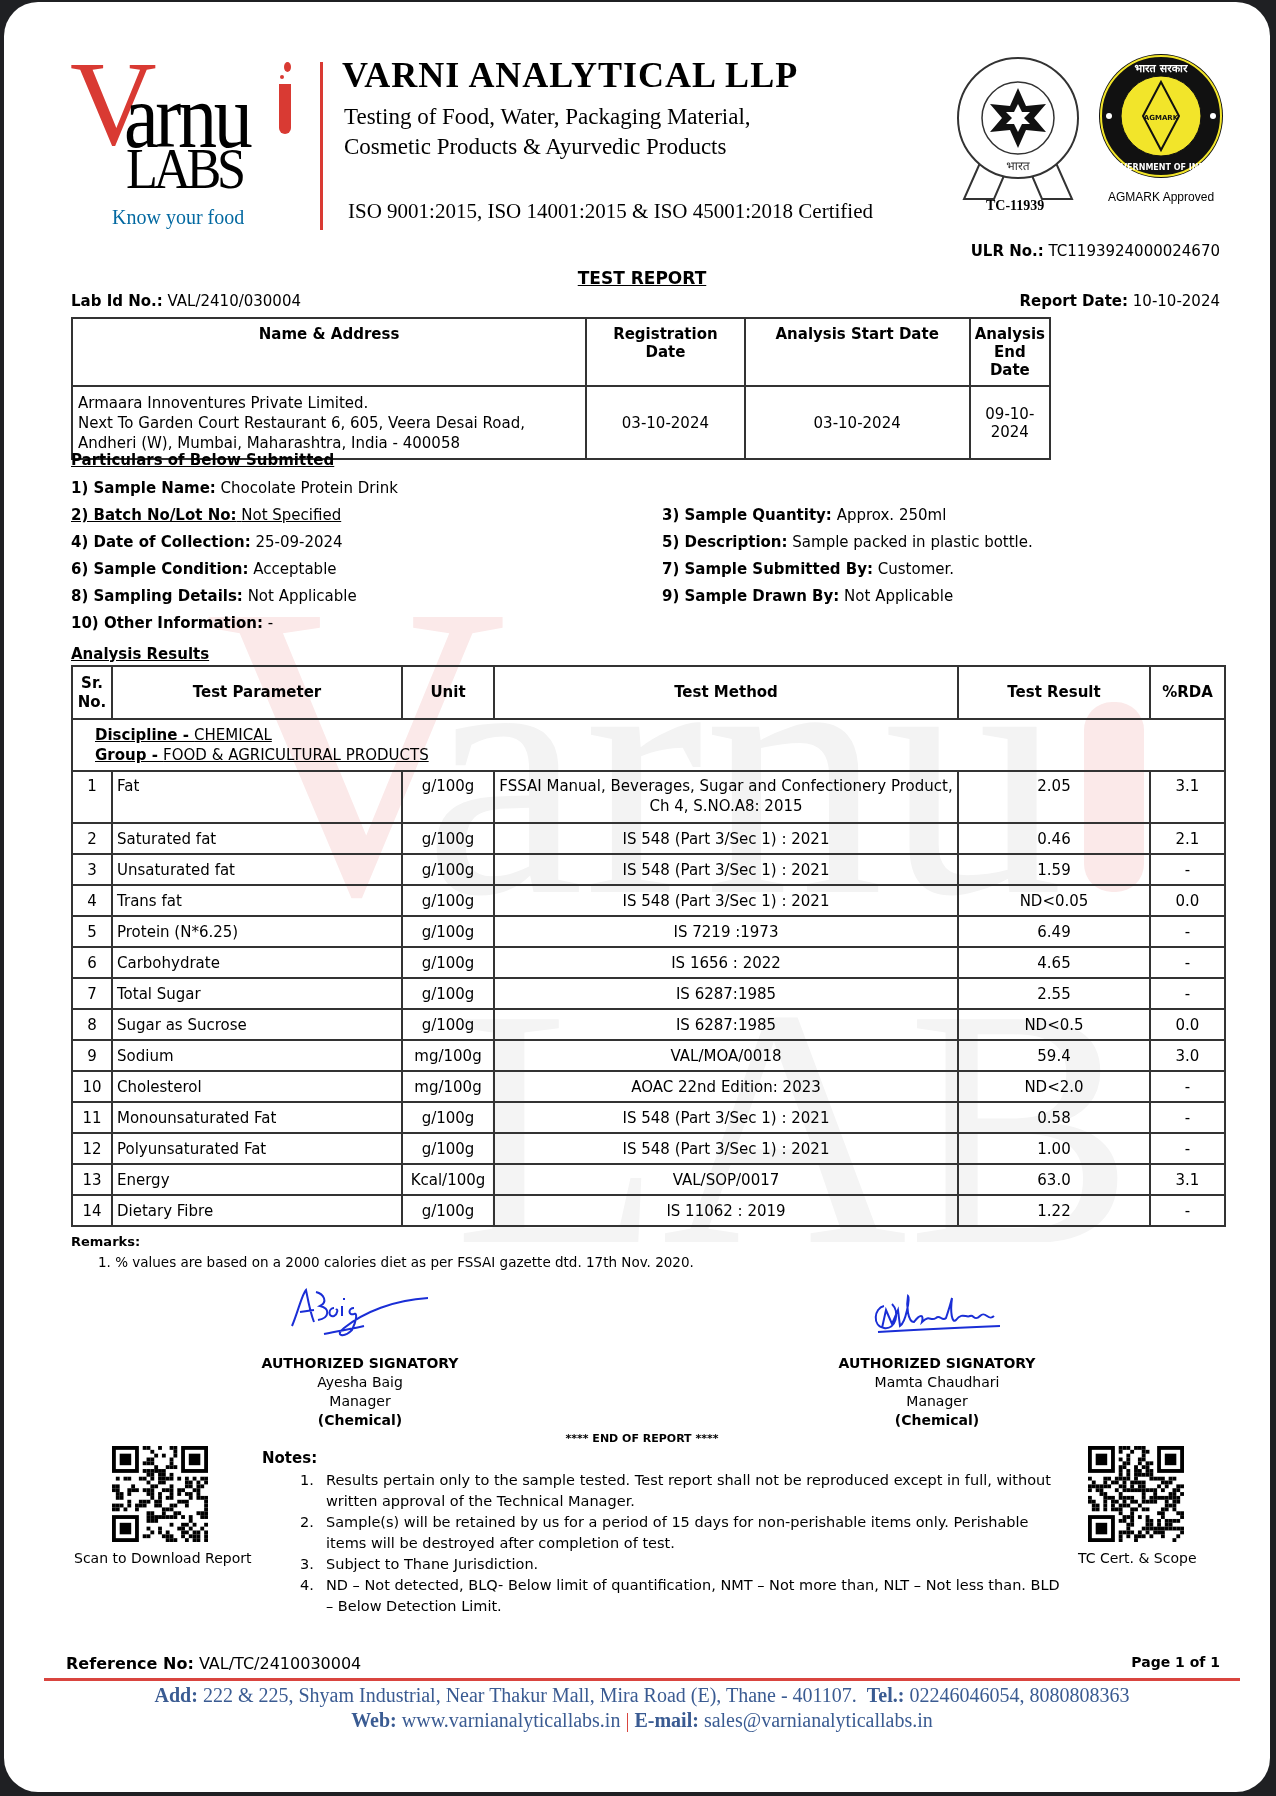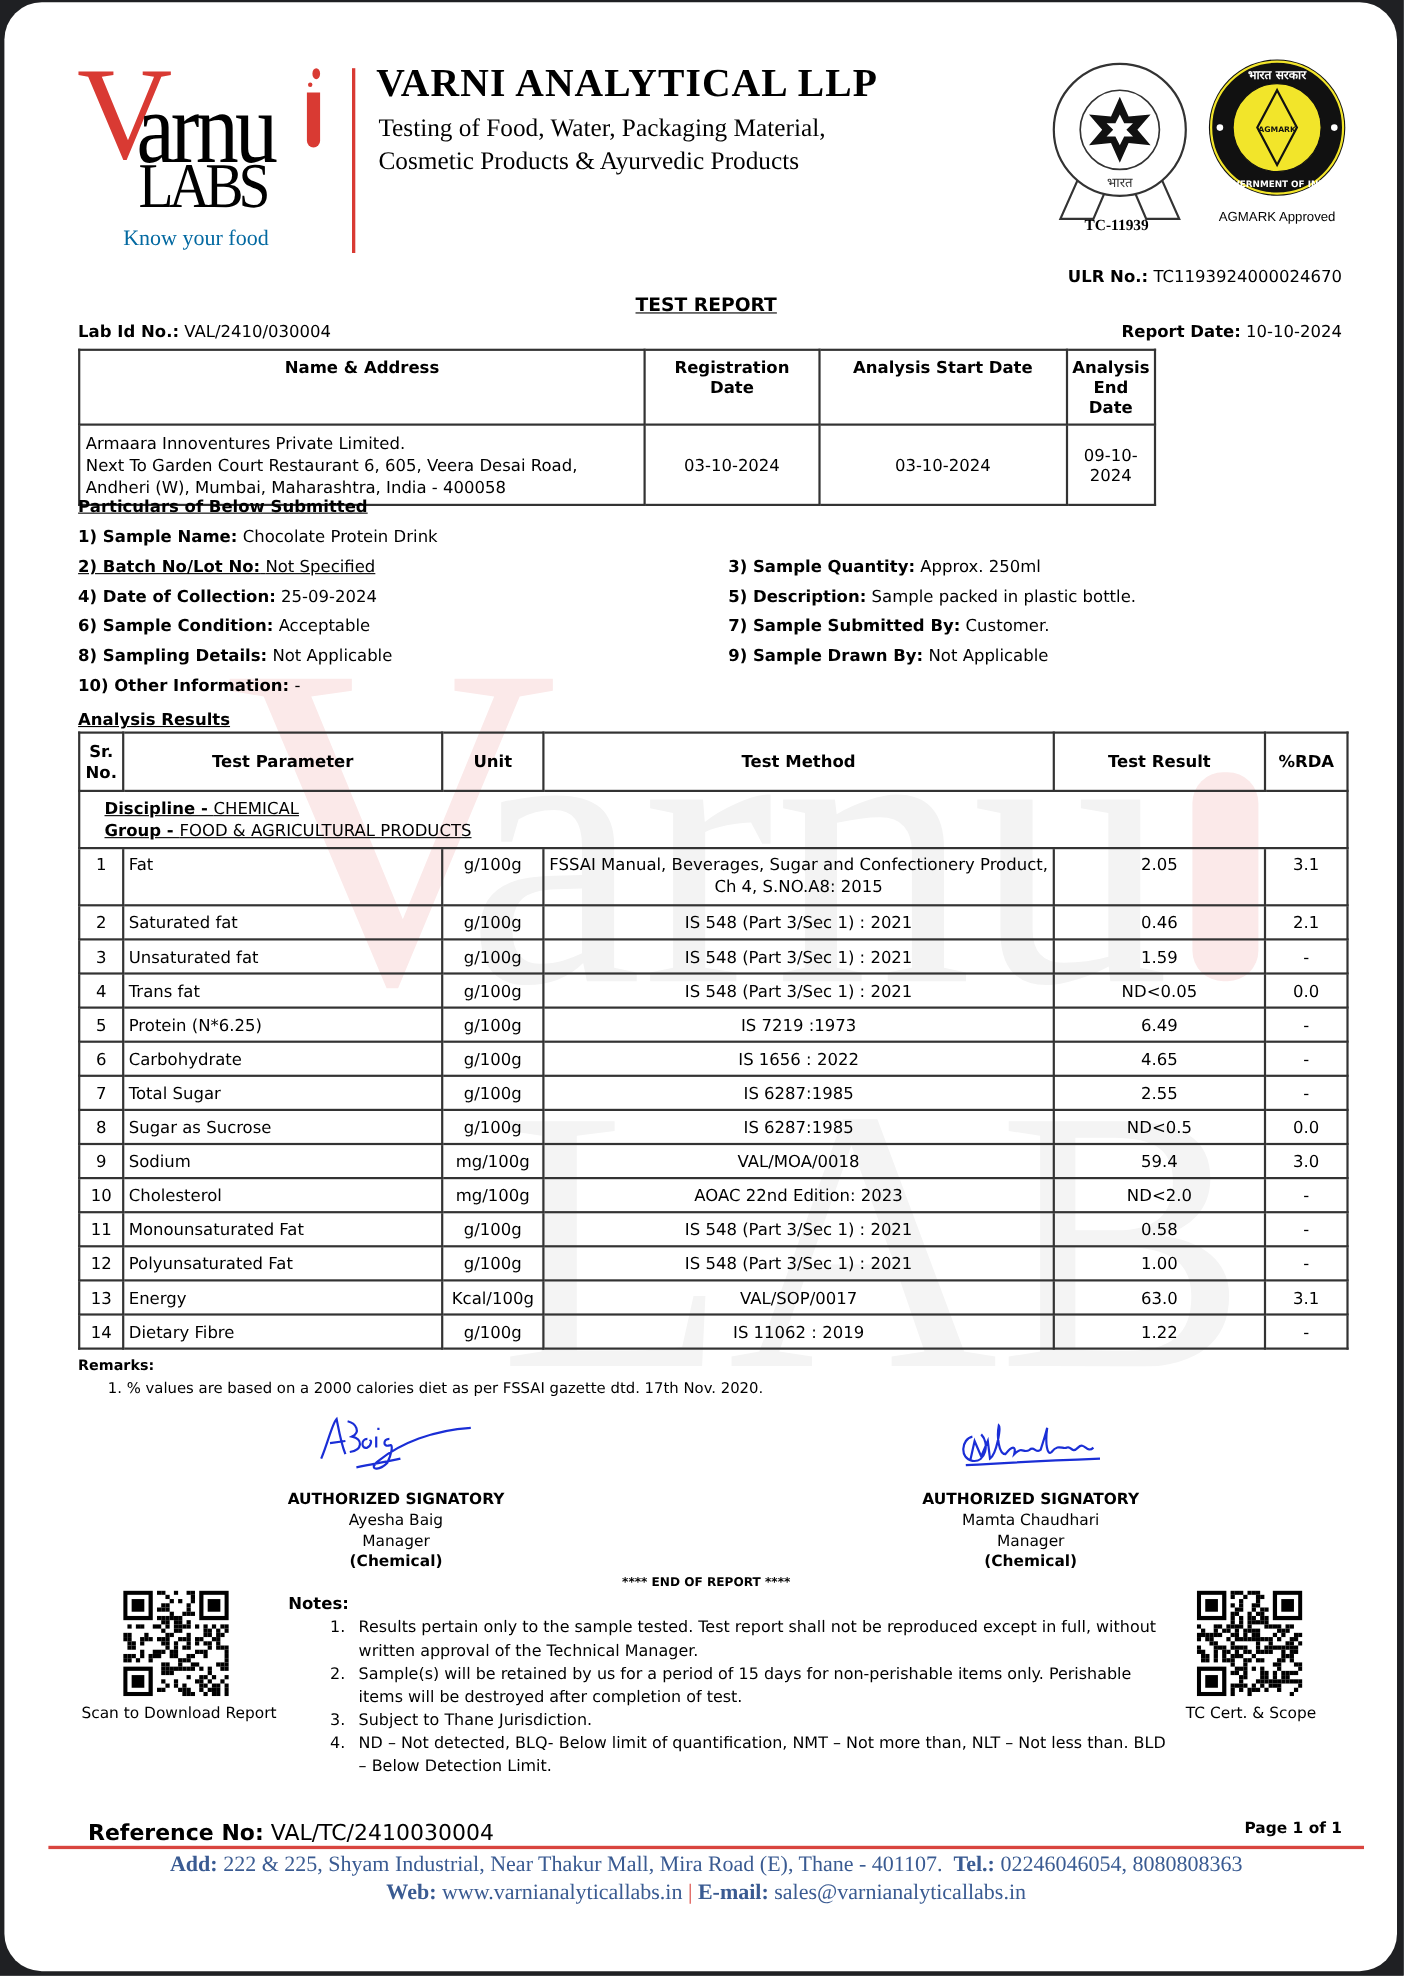--- a/index.html
+++ b/index.html
@@ -50,21 +50,21 @@
   .rem-item { position: absolute; left: 94px; top: 1252px; font-size: 13.5px; }
   .sig { position: absolute; width: 300px; text-align: center; font-size: 14px; line-height: 19px; }
   .sig-img { position: absolute; }
   .eor { position: absolute; left: 0; width: 1276px; text-align: center; top: 1430px; font-size: 11px; font-weight: bold; }
   .qr { position: absolute; width: 96px; height: 96px; }
   .qr-lbl { position: absolute; font-size: 14px; white-space: nowrap; }
   .notes-h { position: absolute; left: 258px; top: 1447px; font-weight: bold; font-size: 15px; }
   .notes { position: absolute; left: 290px; top: 1468px; width: 770px; font-size: 14.5px; line-height: 21px; list-style: none; }
   .notes li { position: relative; padding-left: 32px; }
   .notes li .n { position: absolute; left: 6px; }
-  .ref { position: absolute; left: 76px; top: 1652px; font-size: 20px; }
+  .ref { position: absolute; left: 62px; top: 1652px; font-size: 16px; }
   .pg { position: absolute; right: 50px; top: 1652px; font-size: 14px; font-weight: bold; }
   .redline { position: absolute; left: 40px; top: 1676px; width: 1196px; height: 3px; background: #d9453f; }
   .foot { position: absolute; left: 0; width: 1276px; text-align: center; font-family: "Liberation Serif", serif; font-size: 20px; color: #3a5b92; }
   .foot .sep { color: #d9453f; }
 </style>
 </head>
 <body>
 
 <div class="page">
 
@@ -80,20 +80,21 @@
   <div class="dot1"></div>
   <div class="dot2"></div>
   <div class="tube"></div>
   <div class="logo-labs">LABS</div>
   <div class="logo-tag">Know your food</div>
   <div class="vdiv"></div>
 
   <div class="co-name">VARNI ANALYTICAL LLP</div>
   <div class="co-line" style="top:102px">Testing of Food, Water, Packaging Material,</div>
   <div class="co-line" style="top:132px">Cosmetic Products &amp; Ayurvedic Products</div>
+  <div class="co-line2" style="top:197px">ISO 9001:2015, ISO 14001:2015 &amp; ISO 45001:2018 Certified</div>
 
   <svg class="seal" viewBox="0 0 128 150">
     <polygon points="30,100 10,145 40,145 55,110" fill="#fff" stroke="#333" stroke-width="2"></polygon>
     <polygon points="98,100 118,145 88,145 73,110" fill="#fff" stroke="#333" stroke-width="2"></polygon>
     <circle cx="64" cy="64" r="60" fill="#fff" stroke="#333" stroke-width="2"></circle>
     <circle cx="64" cy="64" r="36" fill="#fff" stroke="#333" stroke-width="1.5"></circle>
     <polygon points="64,34 72,52 92,50 80,64 92,78 72,76 64,94 56,76 36,78 48,64 36,50 56,52" fill="#111"></polygon>
     <polygon points="64,50 68,58 76,58 70,64 76,70 68,70 64,78 60,70 52,70 58,64 52,58 60,58" fill="#fff"></polygon>
     <text x="64" y="116" text-anchor="middle" font-size="12" fill="#333">भारत</text>
   </svg>

